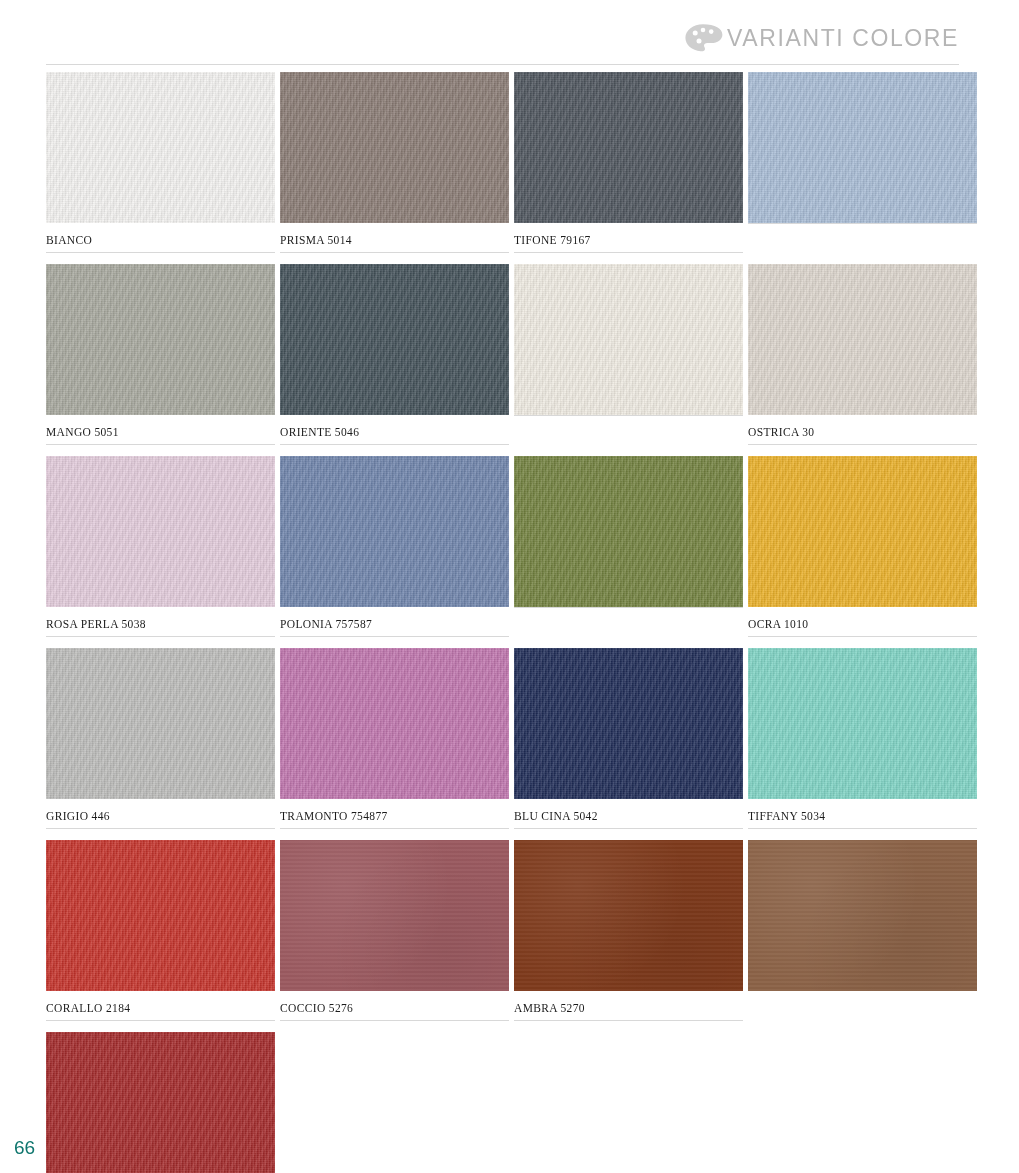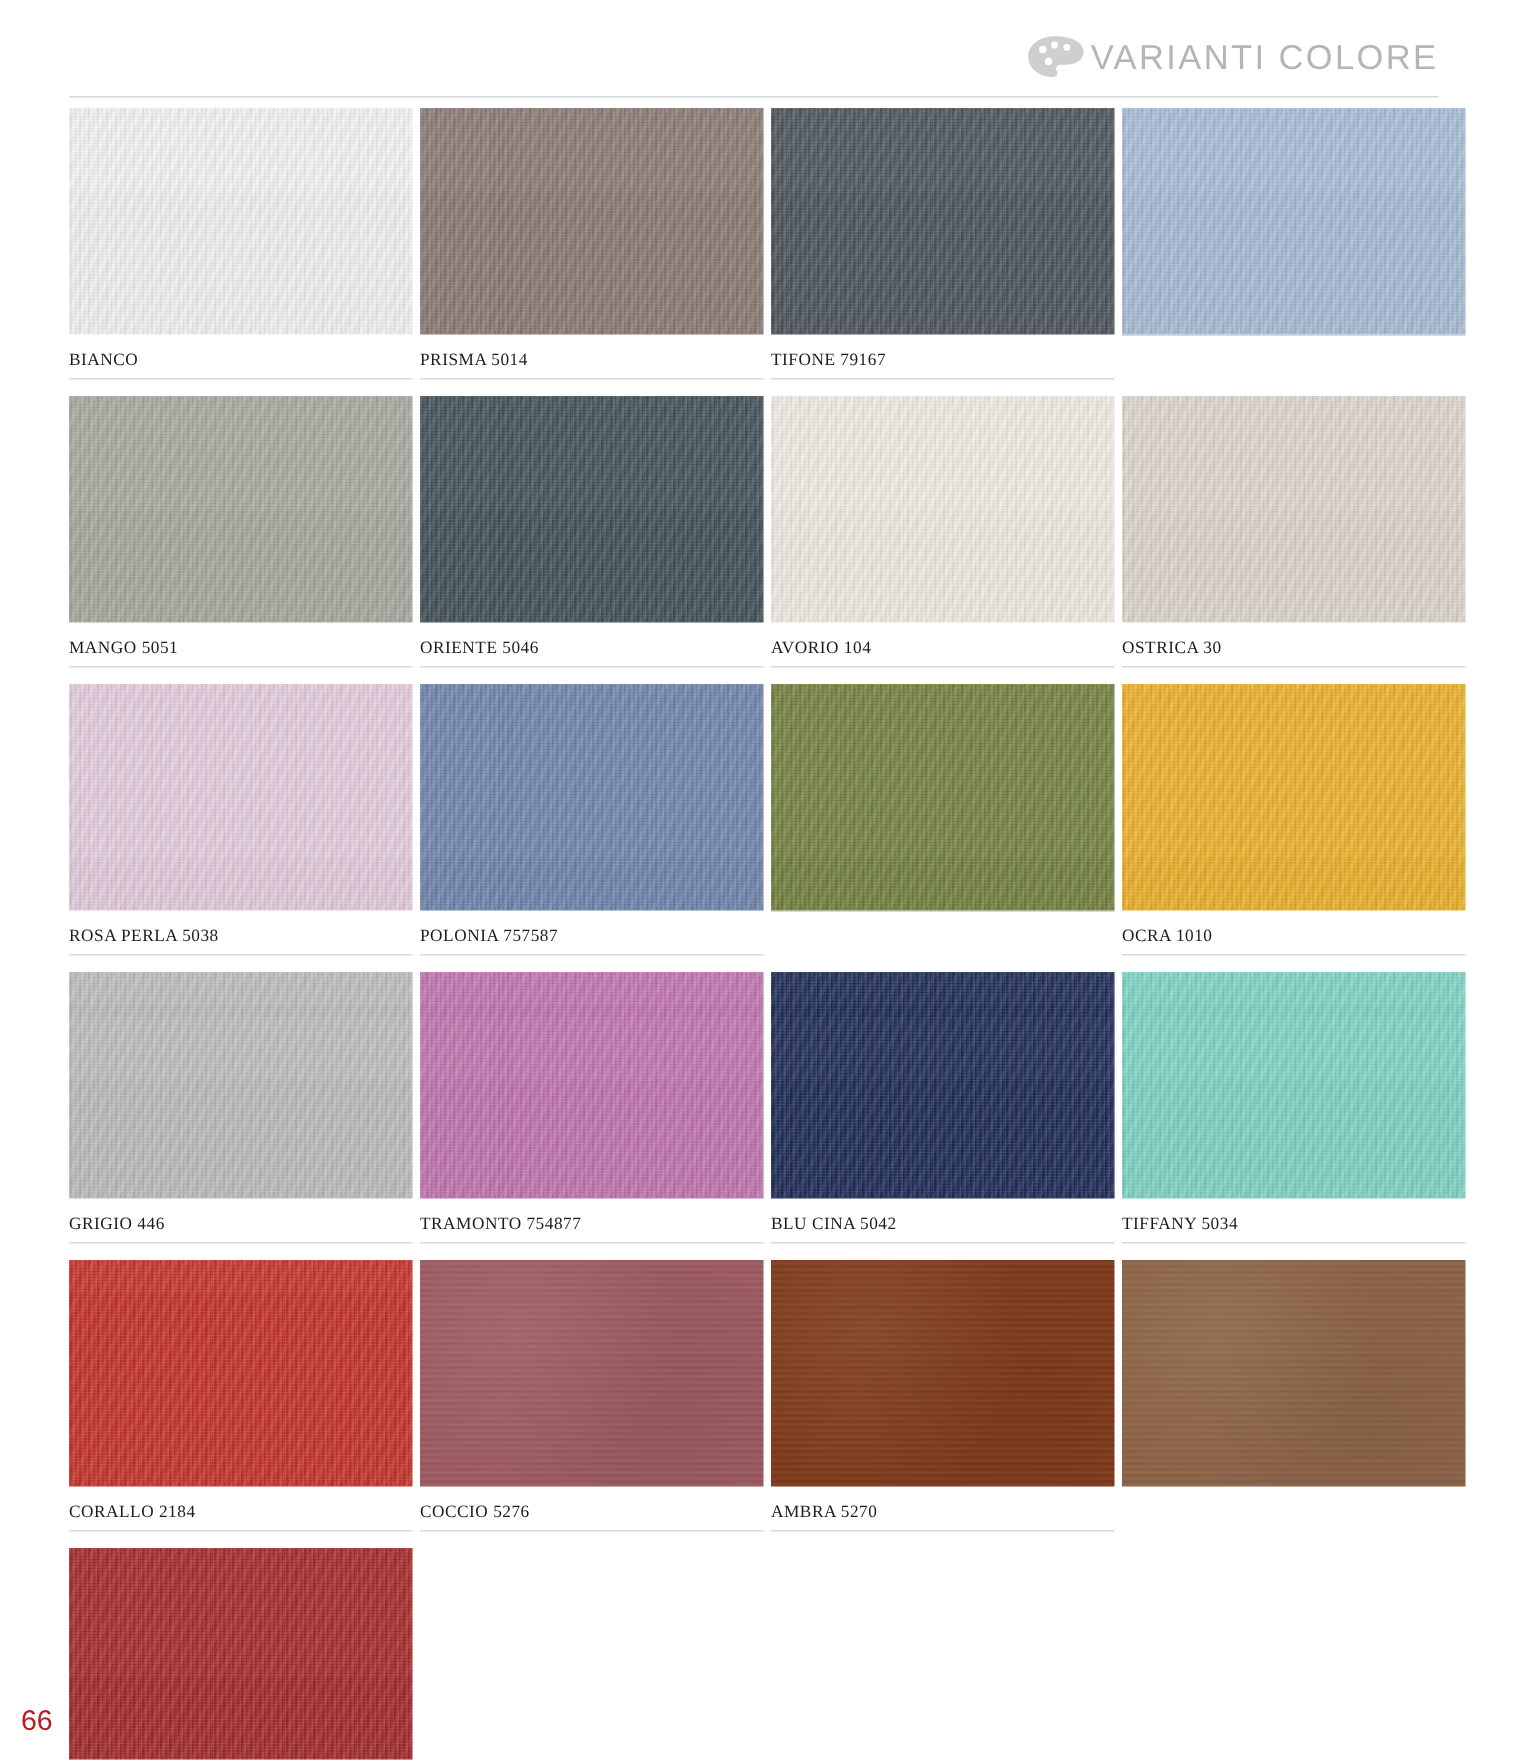--- a/index.html
+++ b/index.html
@@ -127,21 +127,21 @@
     margin-bottom: 11px;
   }
 
   
   .page-number {
     position: absolute;
     left: 14px;
     bottom: 14px;
     font-family: "Liberation Sans", sans-serif;
     font-size: 19px;
-    color: #b91c1c;
+    color: #0f766e;
     margin-top: 24px;
   }
 </style>
 </head>
 <body>
 
 <div class="page-header">
   <span class="palette-icon-wrap">
     <svg class="palette-icon" viewBox="0 0 44 32" xmlns="http://www.w3.org/2000/svg" aria-hidden="true">
       <path d="M20 2.2C10.2 2.2 2.4 8.2 2.4 15.8c0 7.1 6.6 12.8 15.2 13.5 2.6.2 4.4-.6 4.4-2.3 0-1.3-1-2-1-3.2 0-1.6 1.4-2.7 3.3-2.7h4.2c6 0 10.9-3.6 10.9-8.4 0-6-7.2-10.5-19.4-10.5z" fill="#cfcfcf"></path>
@@ -180,21 +180,20 @@
       <div class="swatch-caption">MANGO 5051</div>
       <div class="caption-rule"></div>
     </div>
     <div class="swatch-cell">
       <div class="swatch-chip" style="background: rgb(67, 81, 89);"></div>
       <div class="swatch-caption">ORIENTE 5046</div>
       <div class="caption-rule"></div>
     </div>
     <div class="swatch-cell">
       <div class="swatch-chip" style="background: rgb(238, 234, 225);"></div>
-      <div class="swatch-caption">AVORIO 104</div>
       <div class="caption-rule"></div>
     </div>
     <div class="swatch-cell">
       <div class="swatch-chip" style="background: rgb(220, 213, 204);"></div>
       <div class="swatch-caption">OSTRICA 30</div>
       <div class="caption-rule"></div>
     </div>
     <div class="swatch-cell">
       <div class="swatch-chip" style="background: rgb(226, 203, 219);"></div>
       <div class="swatch-caption">ROSA PERLA 5038</div>

